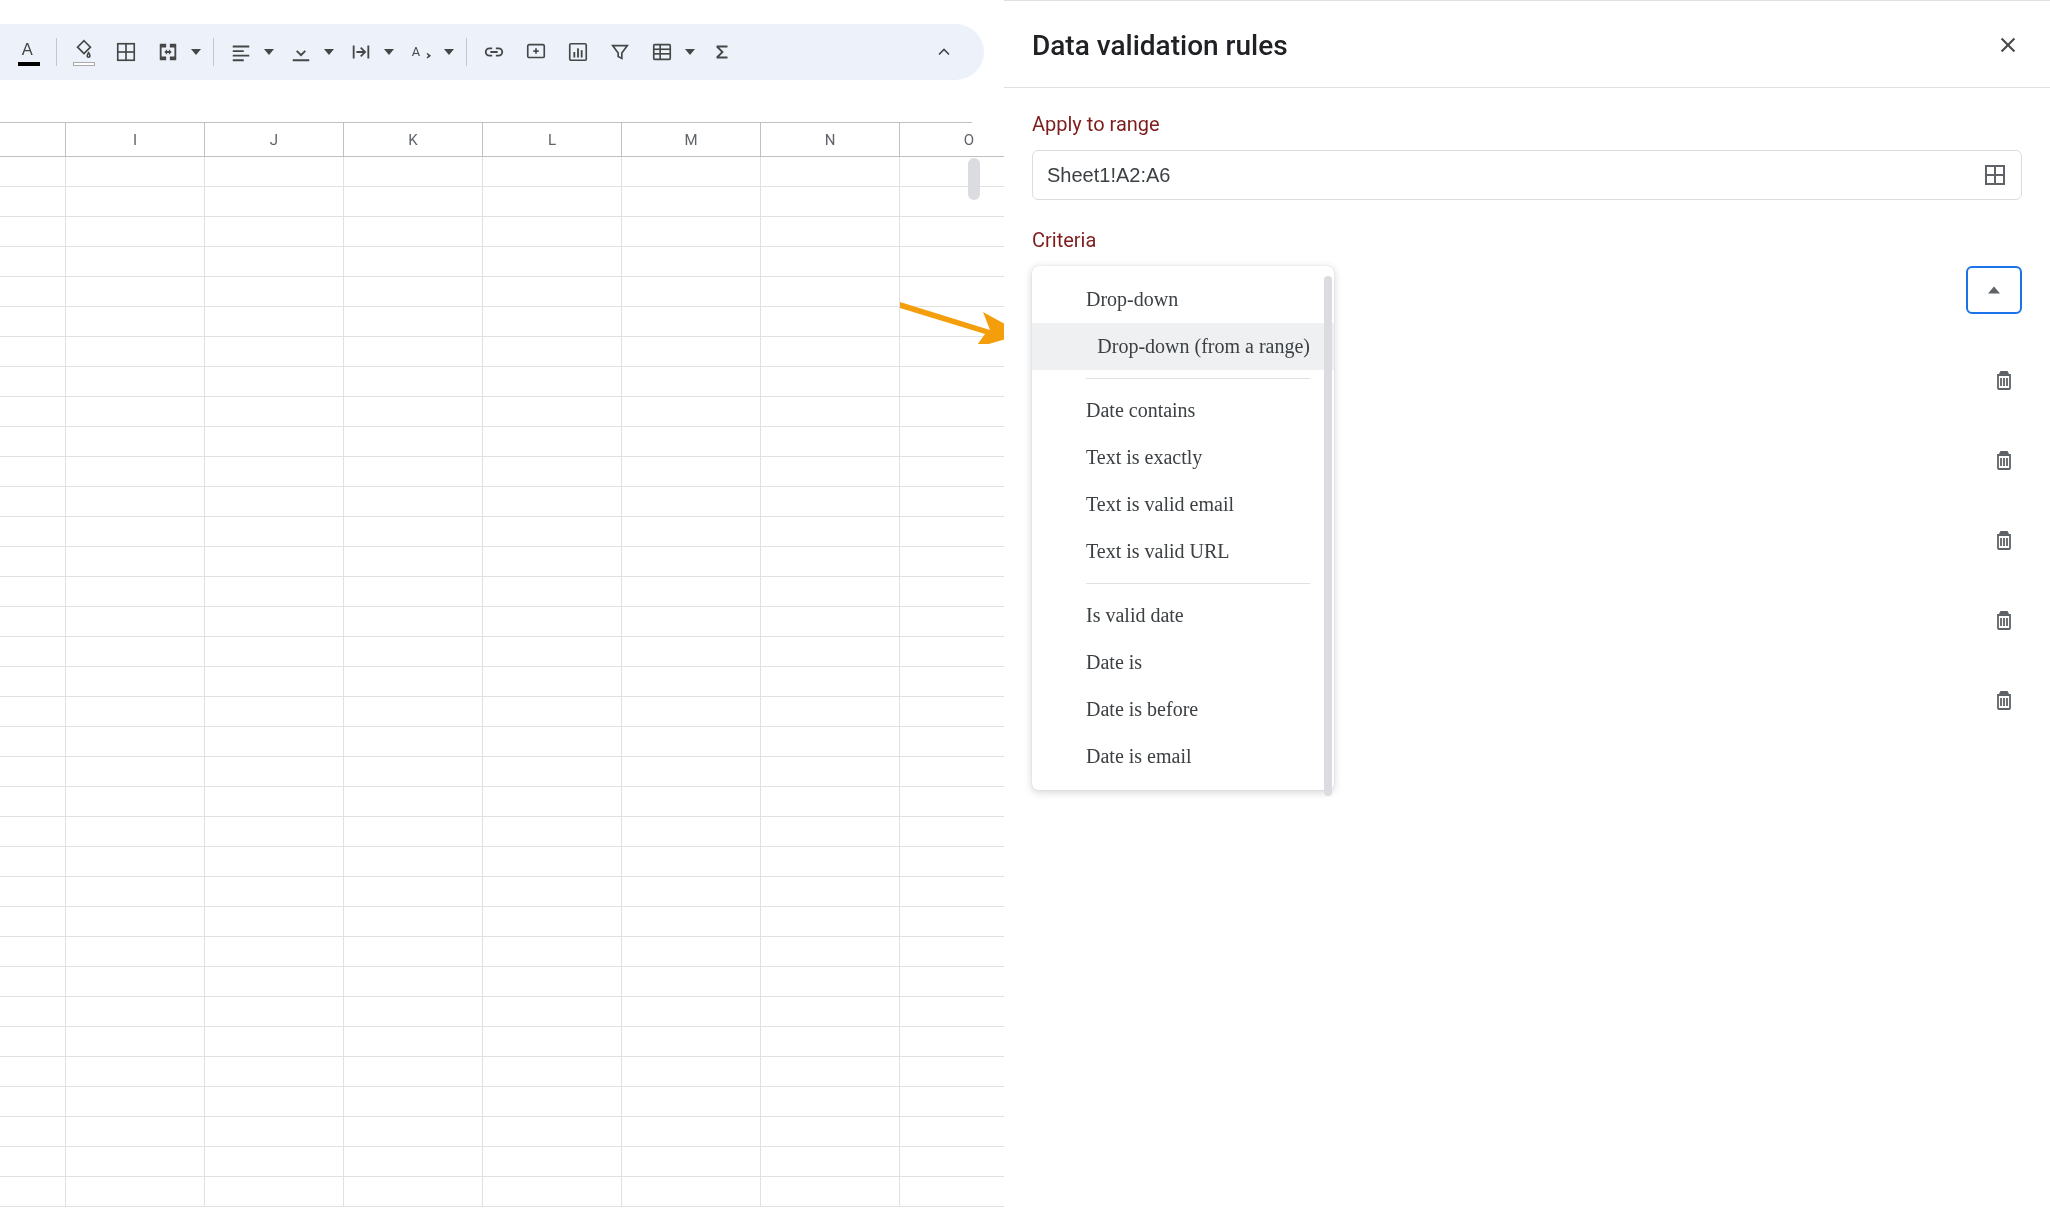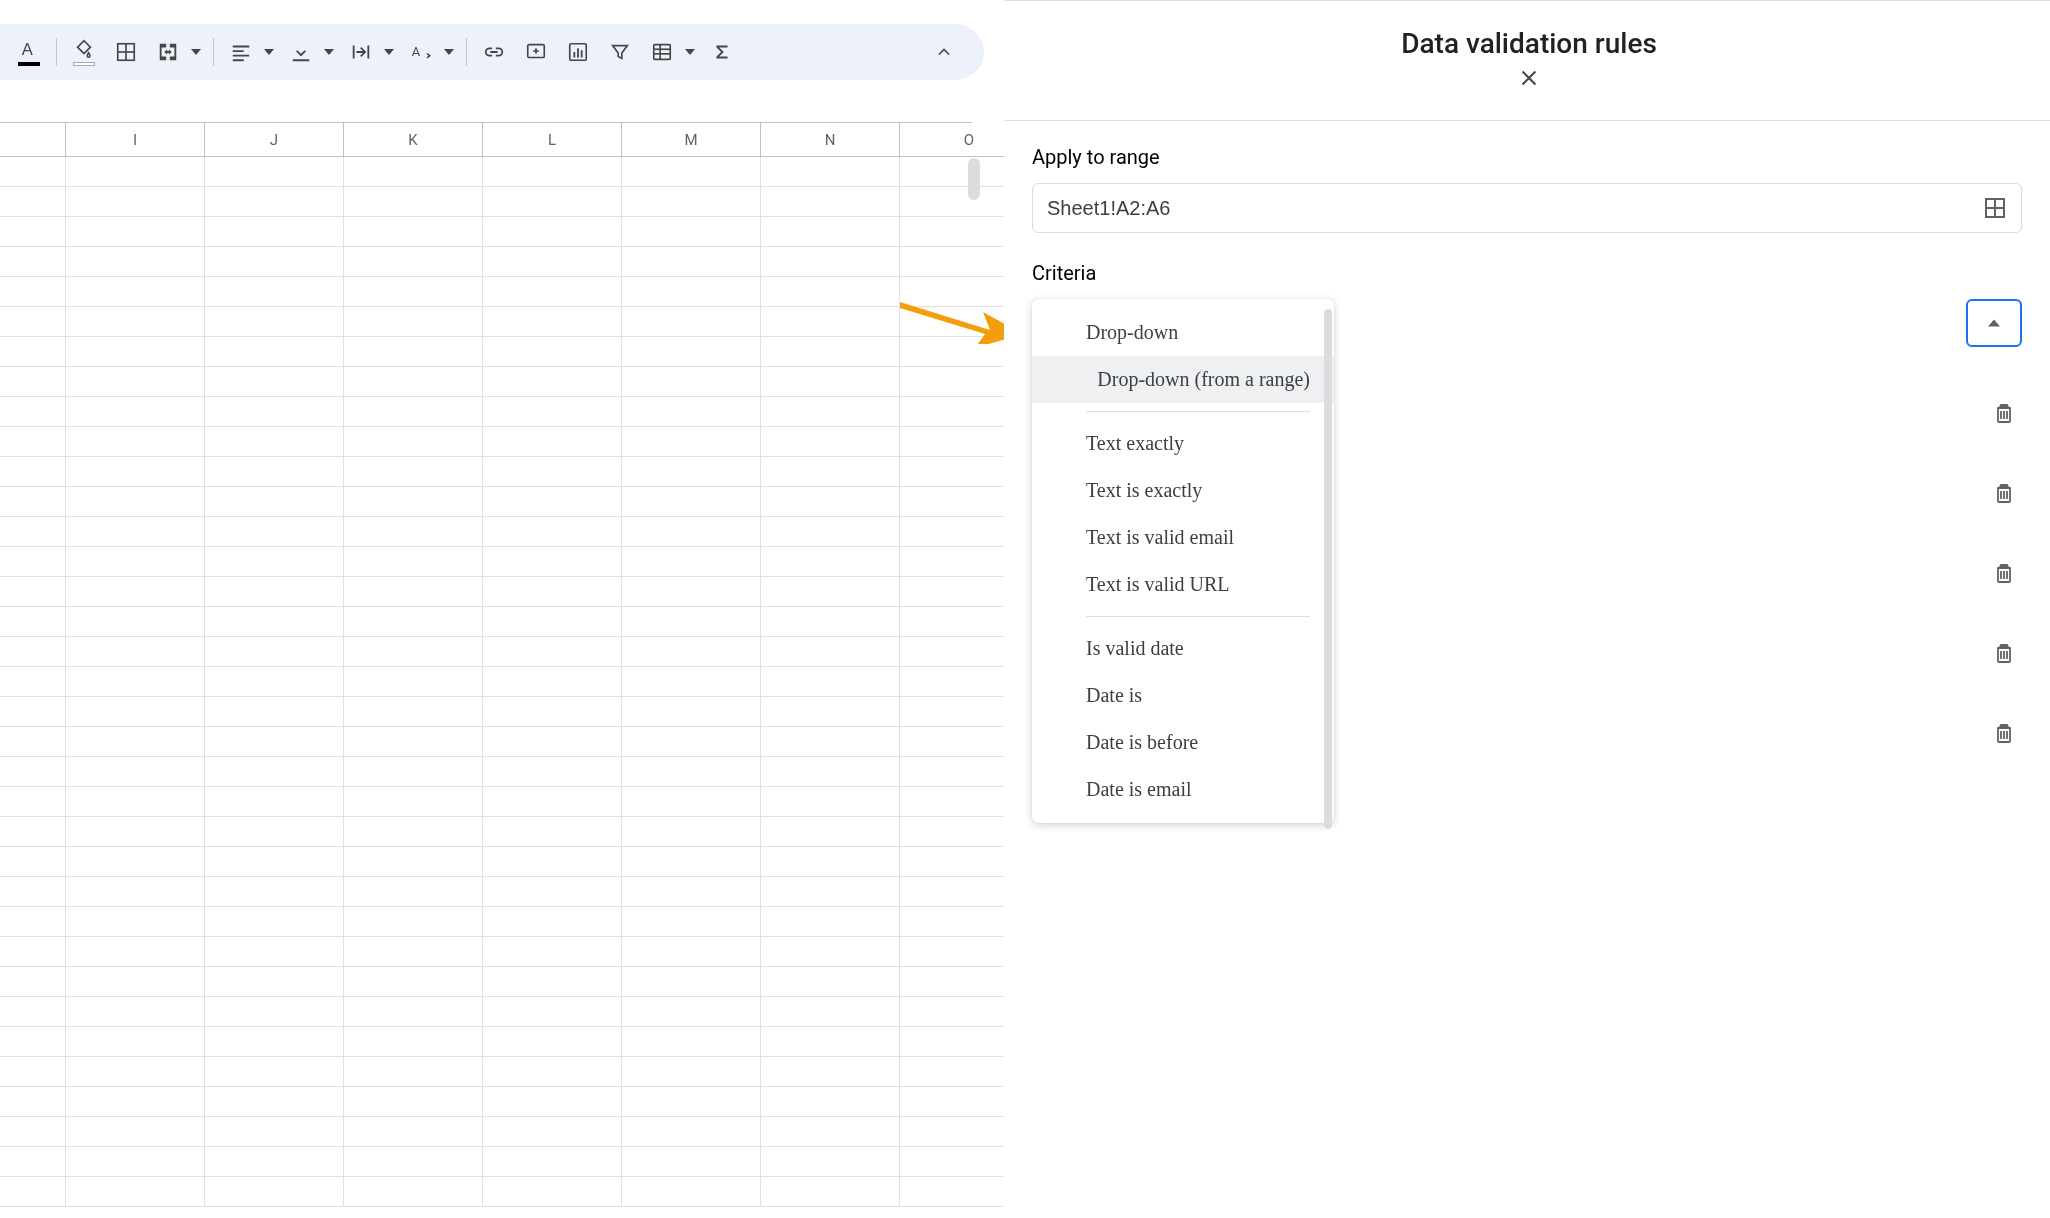--- a/index.html
+++ b/index.html
@@ -140,39 +140,38 @@
     height: 1218px;
     background: #fff;
     border-top: 1px solid #e0e0e0;
   }
   .panel-header {
     display: flex;
     align-items: center;
     justify-content: space-between;
     padding: 26px 24px 24px 28px;
     border-bottom: 1px solid #e0e0e0;
-    flex-direction: column;
   }
   .panel-title {
     font-size: 28px;
     font-weight: 500;
     color: #202124;
   }
   .close-btn {
     width: 36px; height: 36px;
     display: flex; align-items: center; justify-content: center;
     cursor: pointer;
     color: #444746;
   }
   .panel-body {
     padding: 24px 28px 0 28px;
   }
   .section-label {
     font-size: 20px;
-    color: #000000;
+    color: #7f1d1d;
     margin-bottom: 14px;
     font-weight: 400;
   }
   .range-input-wrap {
     display: flex;
     align-items: center;
     border: 1px solid #dadce0;
     border-radius: 6px;
     height: 50px;
     padding: 16px 14px;
@@ -871,21 +870,21 @@
             <svg viewBox="0 0 24 24" width="24" height="24">
               <path d="M6 7h12v13a1 1 0 01-1 1H7a1 1 0 01-1-1V7zm3-3h6l1 2H8l1-2zM9 10v8M12 10v8M15 10v8" fill="none" stroke="#5f6368" stroke-width="1.8"></path>
             </svg>
           </div>
       </div>
 
       <div class="criteria-popup">
         <div class="criteria-item">Drop-down</div>
         <div class="criteria-item highlighted">Drop-down (from a range)</div>
         <div class="criteria-divider"></div>
-        <div class="criteria-item">Text exactly</div>
+        <div class="criteria-item">Date contains</div>
         <div class="criteria-item">Text is exactly</div>
         <div class="criteria-item">Text is valid email</div>
         <div class="criteria-item">Text is valid URL</div>
         <div class="criteria-divider"></div>
         <div class="criteria-item">Is valid date</div>
         <div class="criteria-item">Date is</div>
         <div class="criteria-item">Date is before</div>
         <div class="criteria-item">Date is email</div>
         <div class="criteria-scrollbar"></div>
       </div>

